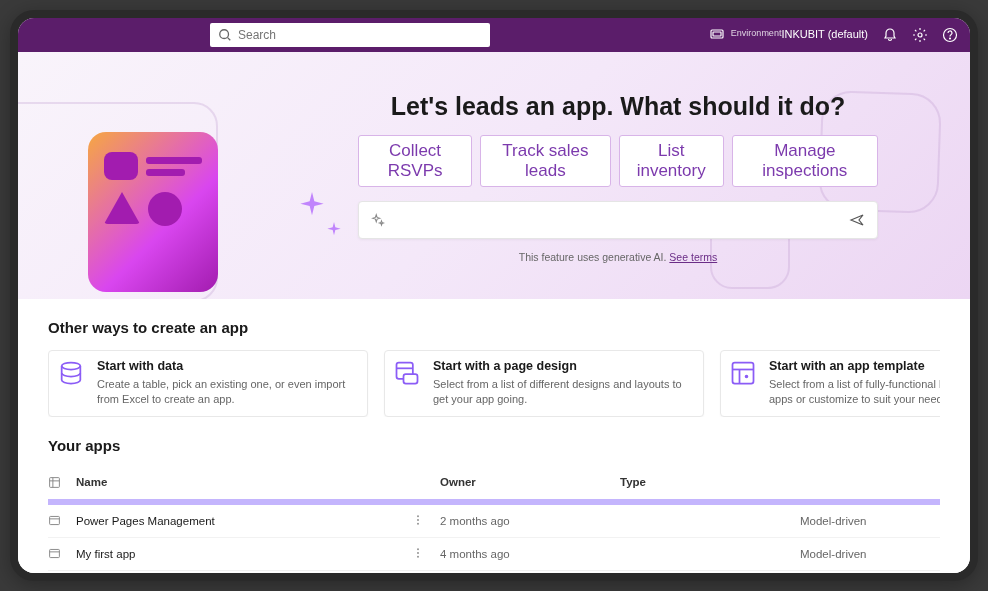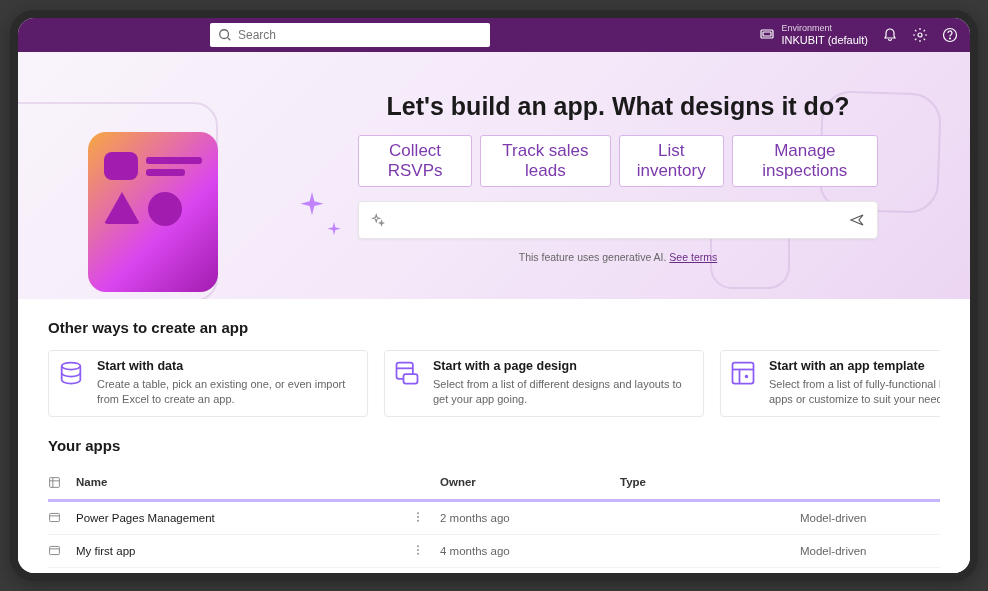--- a/index.html
+++ b/index.html
@@ -6,21 +6,21 @@
 body { background: #3a3a3a; display: flex; align-items: center; justify-content: center; min-height: 100vh; padding: 10px; }
 .device-frame { width: 968px; height: 571px; background: #2a2a2a; border-radius: 24px; padding: 8px; box-shadow: 0 4px 20px rgba(0,0,0,0.3); }
 .screen { width: 100%; height: 100%; background: #fff; border-radius: 16px; overflow: hidden; display: flex; flex-direction: column; }
 
 .topbar { height: 34px; background: #5b1d6a; display: flex; align-items: center; padding: 0 12px; gap: 0; }
 .search-box { background: #fff; border-radius: 2px; width: 280px; height: 24px; display: flex; align-items: center; padding: 0 8px; margin-left: 180px; }
 .search-box svg { width: 14px; height: 14px; color: #666; }
 .search-box input { border: none; outline: none; font-size: 12px; margin-left: 6px; flex: 1; background: transparent; }
 .topbar-right { margin-left: auto; display: flex; align-items: center; gap: 14px; color: #fff; }
 .env-block { display: flex; align-items: center; gap: 6px; font-size: 11px; line-height: 1.2; }
-.env-text { display: flex; flex-direction: column; }
+.env-text { display: flex; flex-direction: row; }
 .env-label { font-size: 9px; opacity: 0.8; }
 .topbar-icon { width: 16px; height: 16px; cursor: pointer; }
 
 .content { flex: 1; overflow-y: auto; background: #fff; }
 
 .hero { position: relative; background: linear-gradient(135deg, #f9f4fb 0%, #f4e8f9 50%, #ecd6f3 100%); padding: 40px 60px 36px; overflow: hidden; }
 .hero-shapes { position: absolute; inset: 0; pointer-events: none; }
 .shape-rect { position: absolute; border: 2px solid rgba(180,140,200,0.25); border-radius: 24px; }
 .shape-r1 { width: 240px; height: 200px; left: -40px; top: 50px; }
 .shape-r2 { width: 120px; height: 120px; right: 30px; top: 40px; border-radius: 30px; transform: rotate(2deg);}
@@ -55,21 +55,21 @@
 .section-title { font-size: 15px; font-weight: 600; color: #1a1a1a; margin-bottom: 14px; }
 .cards-row { display: flex; gap: 16px; overflow: hidden; }
 .card { background: #fff; border: 1px solid #e8e8e8; border-radius: 4px; padding: 8px; display: flex; gap: 12px; flex: 0 0 320px; cursor: pointer; box-shadow: 0 1px 2px rgba(0,0,0,0.04); }
 .card:last-child { flex: 0 0 290px; }
 .card-icon { width: 28px; height: 28px; flex-shrink: 0; color: #8b5cf6; }
 .card-body h4 { font-size: 12.5px; font-weight: 600; margin-bottom: 4px; color: #1a1a1a;}
 .card-body p { font-size: 11px; color: #666; line-height: 1.4; }
 
 .apps-section { padding: 10px 30px 20px; }
 .apps-table { width: 100%; font-size: 11.5px; }
-.apps-header { display: grid; grid-template-columns: 28px 1fr 28px 180px 180px 140px; padding: 8px 0; border-bottom: 3px solid #c4b5fd; color: #333; font-weight: 600; }
+.apps-header { display: grid; grid-template-columns: 28px 1fr 28px 180px 180px 140px; padding: 8px 0; border-bottom: 6px solid #c4b5fd; color: #333; font-weight: 600; }
 .apps-row { display: grid; grid-template-columns: 28px 1fr 28px 180px 180px 140px; padding: 9px 0; border-bottom: 1px solid #f2f2f2; align-items: center; color: #444; }
 .apps-row .name-cell { color: #1a1a1a; }
 .apps-row .type-cell, .apps-row .mod-cell { color: #666; }
 .row-icon { color: #888; display: flex; align-items: center; }
 .row-icon svg { width: 13px; height: 13px; }
 .more-icon { color: #888; cursor: pointer; }
 .filter-icon { color: #888; }
 </style>
 </head>
 <body>
@@ -137,21 +137,21 @@
       </div>
     </div>
     <div class="sparkle sp1"><svg viewBox="0 0 24 24">
                 <path d="M12 0l2 8 8 2-8 2-2 8-2-8-8-2 8-2z"></path>
               </svg></div>
     <div class="sparkle sp2"><svg viewBox="0 0 24 24">
                 <path d="M12 0l2 8 8 2-8 2-2 8-2-8-8-2 8-2z"></path>
               </svg></div>
   </div>
   <div class="hero-main">
-    <h1 class="hero-title">Let's build an app. What designs it do?</h1>
+    <h1 class="hero-title">Let's leads an app. What should it do?</h1>
     <div class="pill-row">
       <button class="pill">Collect RSVPs</button>
       <button class="pill">Track sales leads</button>
       <button class="pill">List inventory</button>
       <button class="pill">Manage inspections</button>
     </div>
     <div class="prompt-box">
       <div class="prompt-footer">
         <svg width="14" height="14" viewBox="0 0 16 16" fill="none" stroke="#888" stroke-width="1.2">
                   <path d="M6 2l1 3 3 1-3 1-1 3-1-3-3-1 3-1zM12 9l.6 1.8 1.8.6-1.8.6-.6 1.8-.6-1.8-1.8-.6 1.8-.6z"></path>

